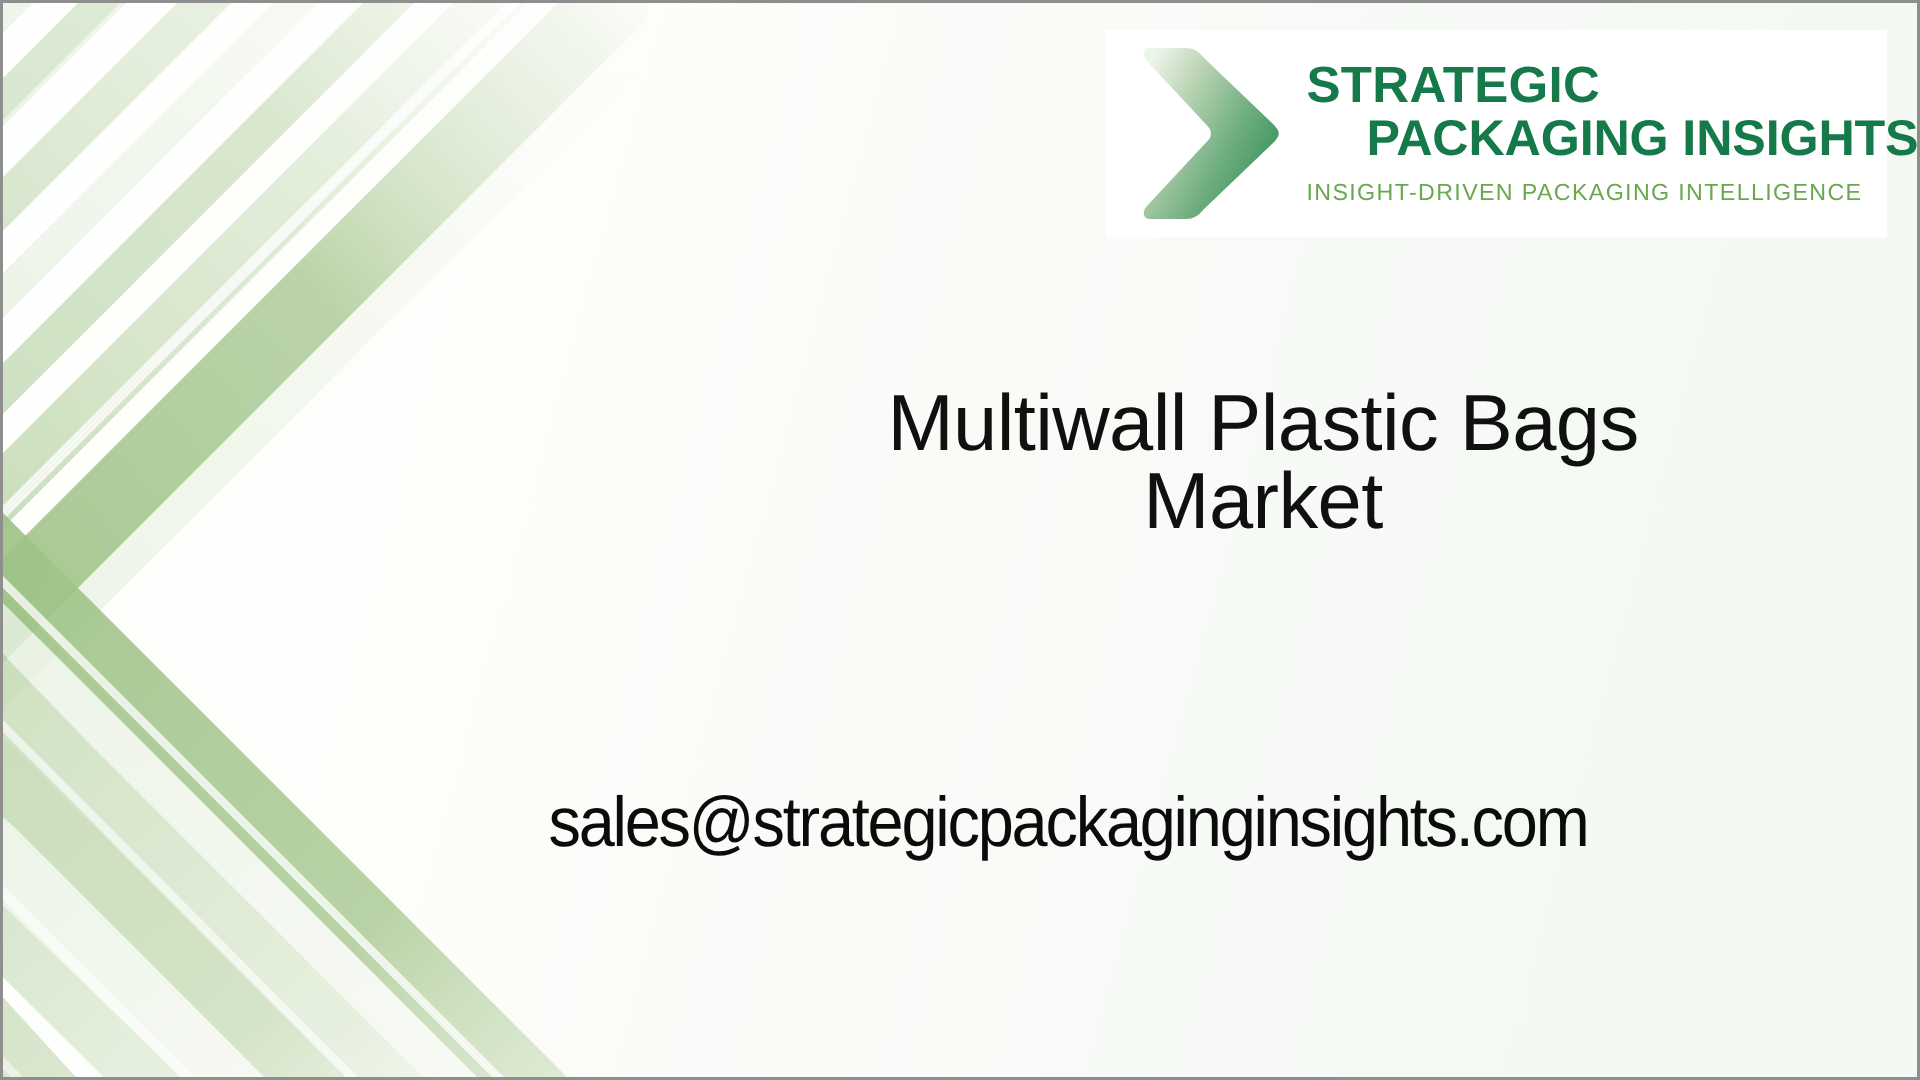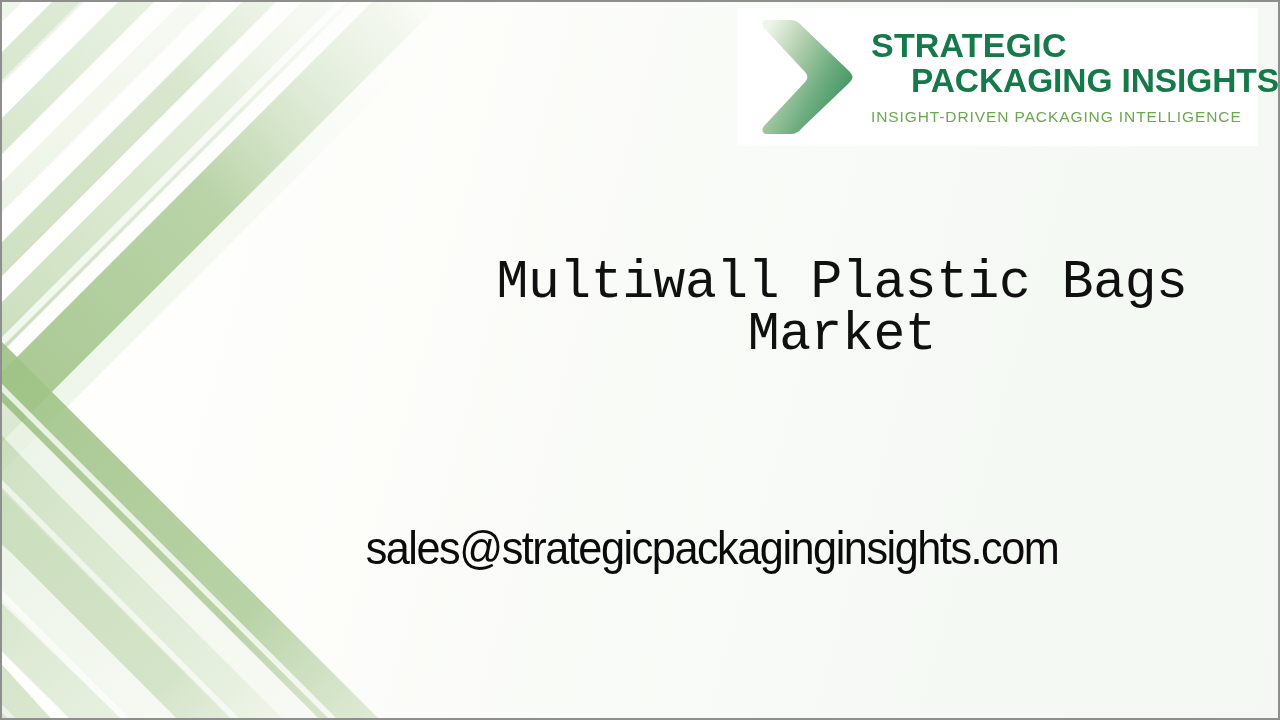--- a/index.html
+++ b/index.html
@@ -27,21 +27,21 @@
     left: 0; top: 0;
     width: 470px;
     height: 720px;
     pointer-events: none;
   }
 
   
   #logo-block {
     position: absolute;
     left: 735px;
-    top: 6px;
+    top: 18px;
     width: 521px;
     height: 138px;
     background: #ffffff;
     display: flex;
     align-items: center;
   }
   #logo-mark {
     width: 118px;
     height: 122px;
     flex: 0 0 118px;
@@ -78,21 +78,20 @@
     position: absolute;
     left: 470px;
     top: 255px;
     width: 740px;
     text-align: center;
     color: #101010;
     font-size: 53px;
     line-height: 52px;
     letter-spacing: -0.4px;
     white-space: pre-line;
-    font-family: Liberation Mono, monospace;
   }
 
   
   #email {
     position: absolute;
     left: 180px;
     top: 518px;
     width: 1060px;
     text-align: center;
     color: #0b0b0b;

